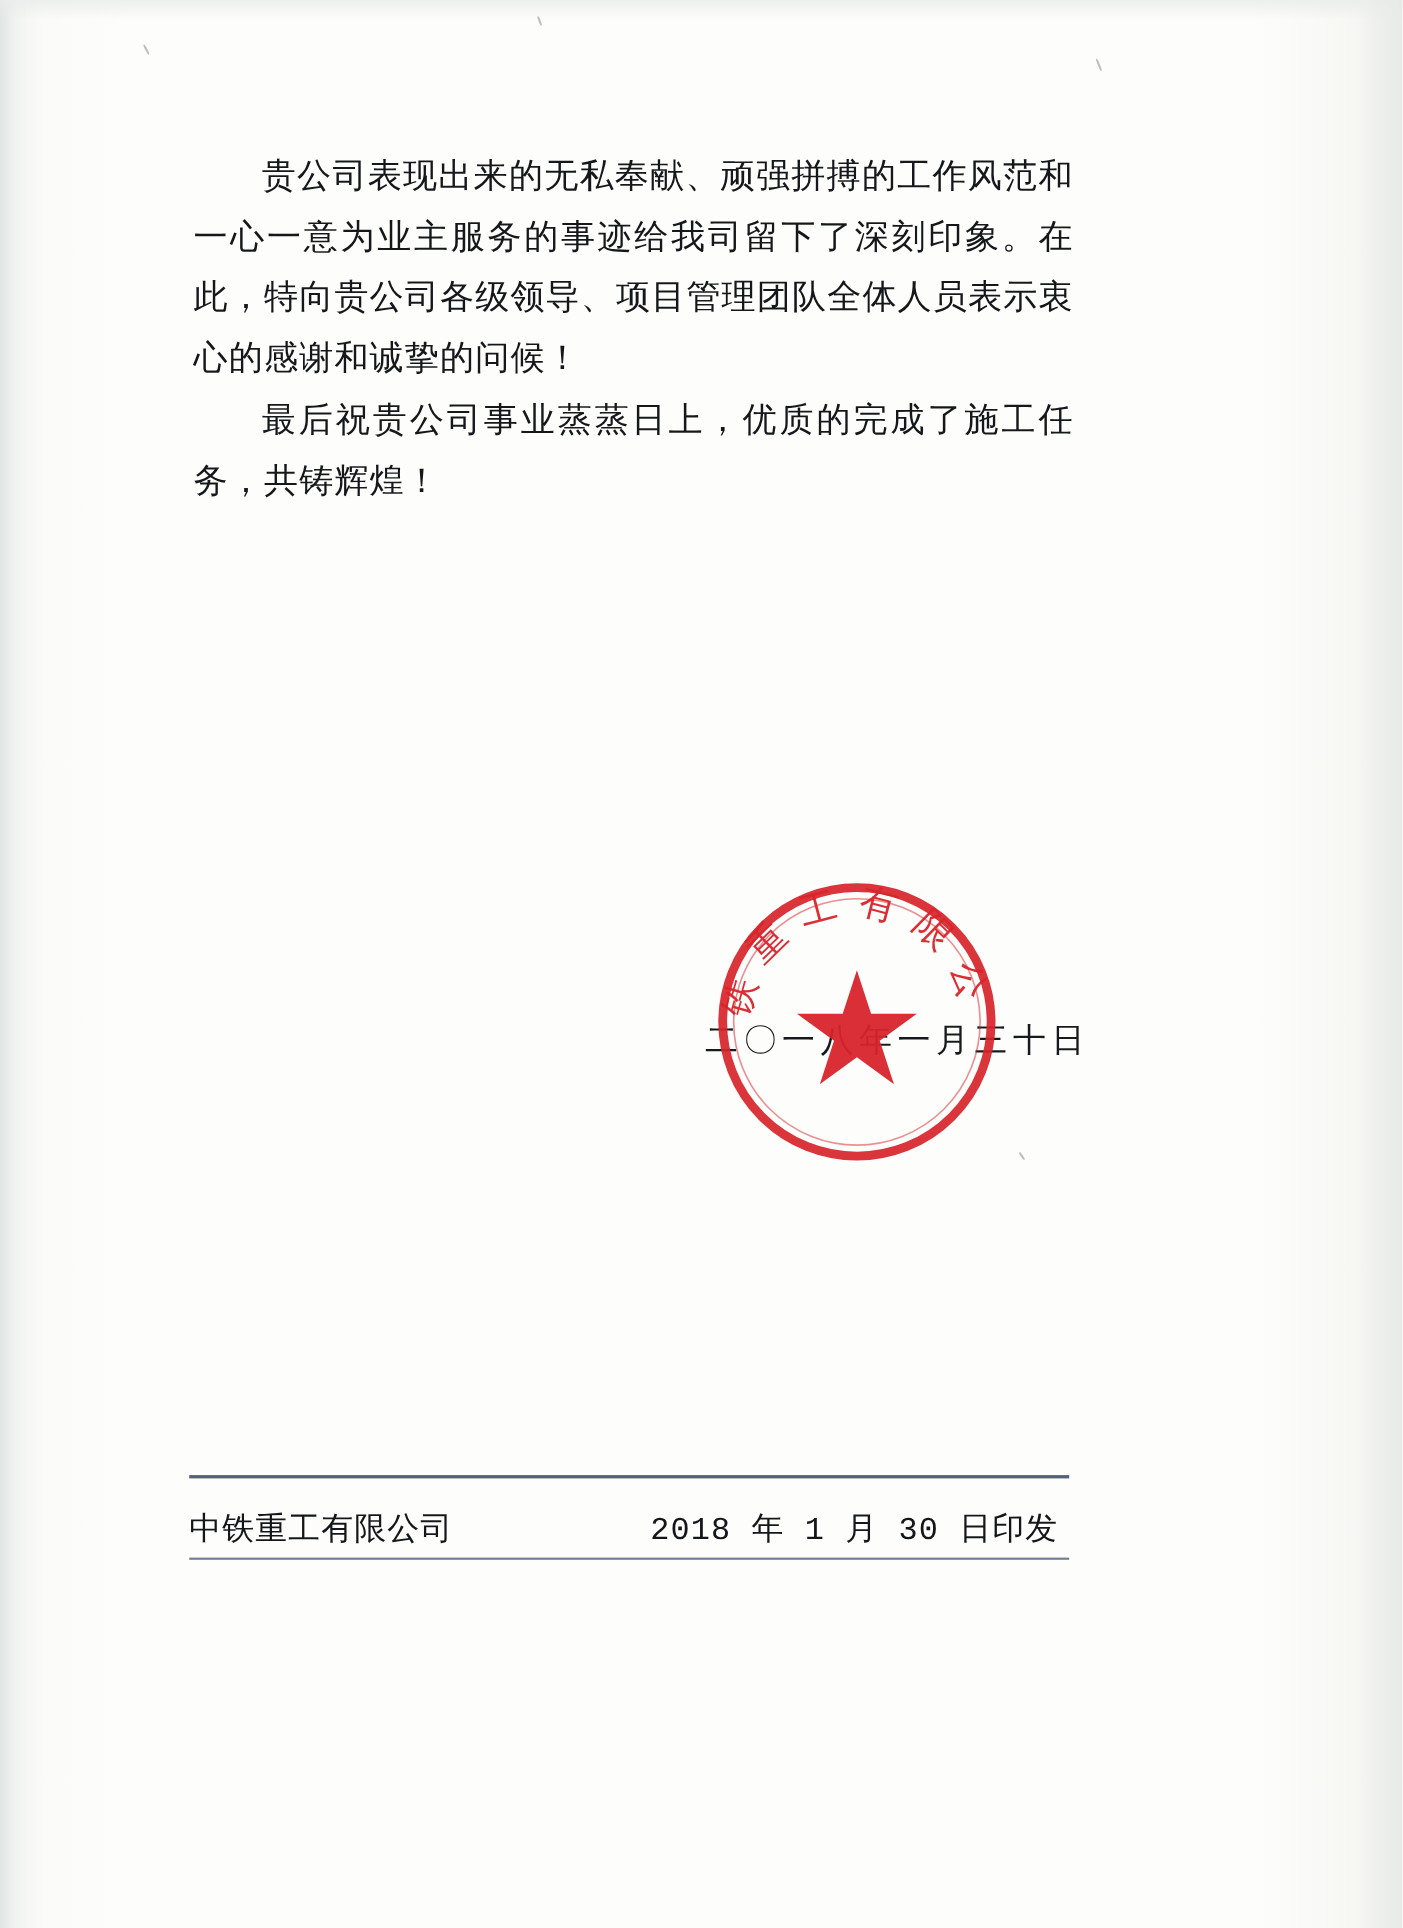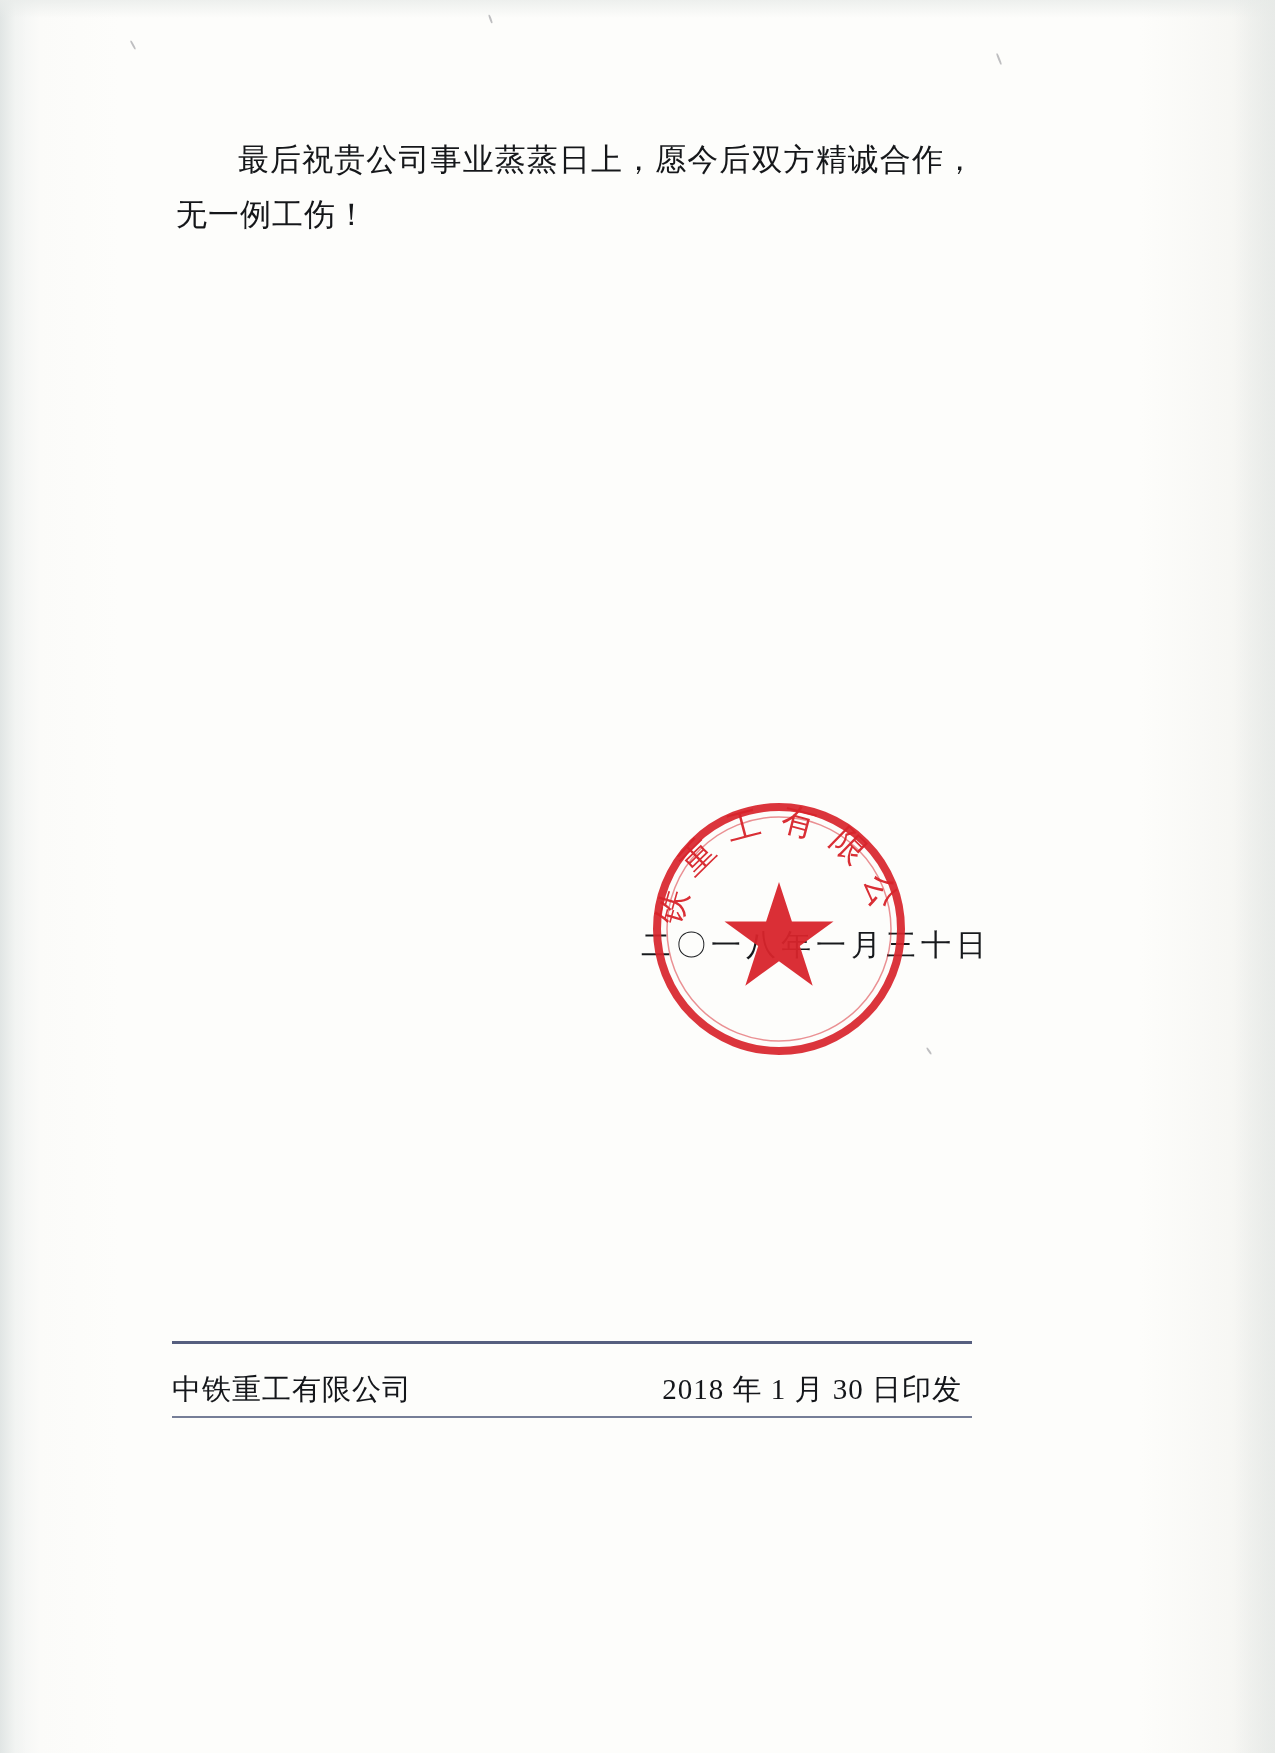--- a/index.html
+++ b/index.html
@@ -120,21 +120,21 @@
   .footer-row {
     display: flex;
     justify-content: space-between;
     align-items: flex-end;
     margin-top: 26px;
     font-size: 29px;
     letter-spacing: 1px;
     color: #14161a;
   }
   .footer-left { white-space: nowrap; }
-  .footer-right { white-space: nowrap; padding-right: 10px; }
+  .footer-right { white-space: nowrap; padding-right: 10px; font-family: Liberation Mono, monospace; }
   .footer-underline {
     width: 800px;
     height: 2px;
     background: #1d2a55;
     opacity: .6;
     margin-top: 6px;
   }
 </style>
 </head>
 <body>
@@ -143,21 +143,22 @@
   <div class="scan-edge-left"></div>
   <div class="scan-edge-top"></div>
   <div class="scan-edge-right"></div>
 
   <div class="mark mark-a"></div>
   <div class="mark mark-b"></div>
   <div class="mark mark-c"></div>
   <div class="mark mark-d"></div>
 
   <div class="content">
-    <p class="para indent">最后祝贵公司事业蒸蒸日上，愿今后双方精诚合作，无一例工伤！</p>
+    <p class="para indent">贵公司表现出来的无私奉献、顽强拼搏的工作风范和一心一意为业主服务的事迹给我司留下了深刻印象。在此，特向贵公司各级领导、项目管理团队全体人员表示衷心的感谢和诚挚的问候！</p>
+    <p class="para indent">最后祝贵公司事业蒸蒸日上，优质的完成了施工任务，共铸辉煌！</p>
   </div>
 
   <div class="sign-block">
     <div class="date-line">二〇一八年一月三十日</div>
 
     <div class="seal">
       <svg width="270" height="270" viewBox="0 0 270 270" aria-hidden="true">
         <defs>
           <path id="sealArc" d="M 38,135 A 97,97 0 1 1 232,135"></path>
         </defs>

